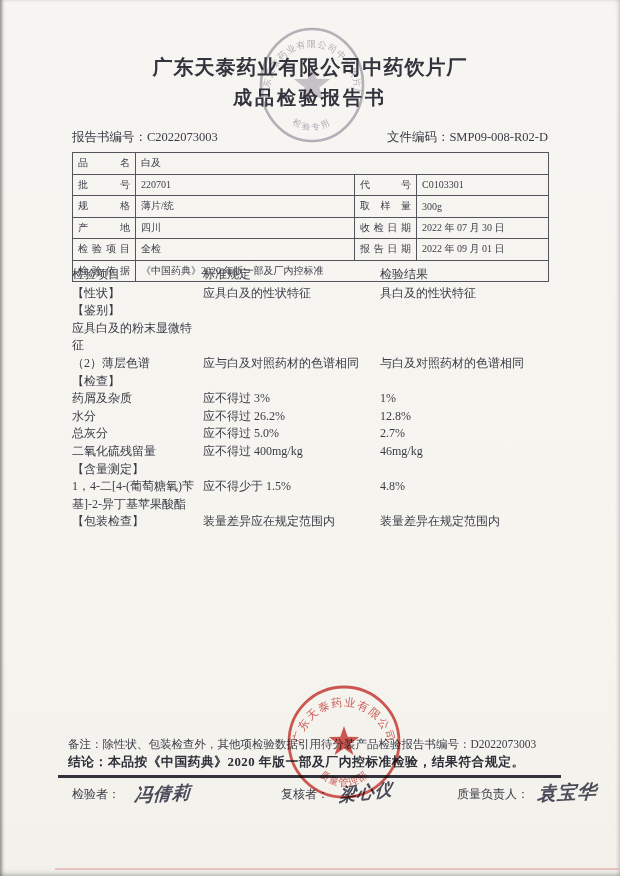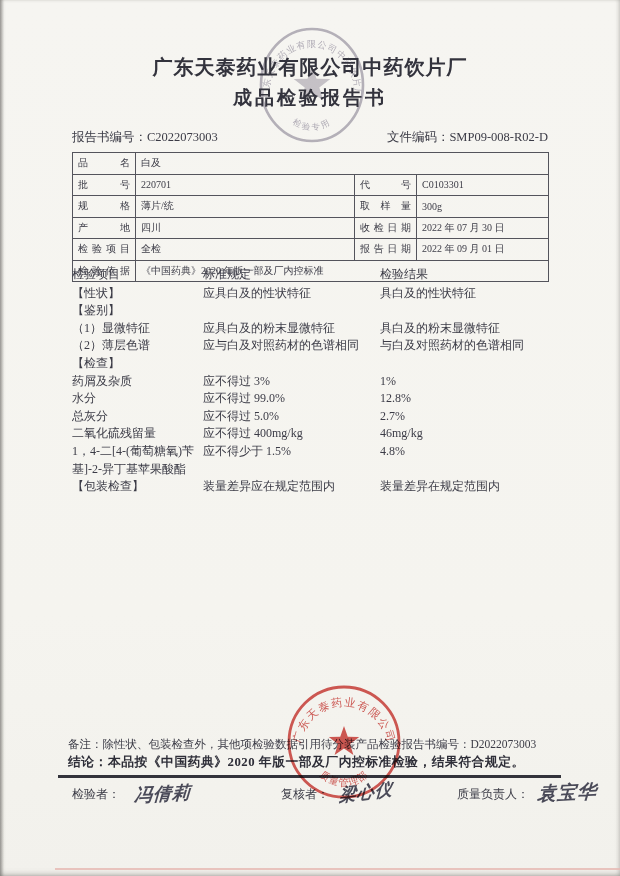--- a/index.html
+++ b/index.html
@@ -128,53 +128,56 @@
         <span class="item">【性状】</span>
         <span>应具白及的性状特征</span>
         <span>具白及的性状特征</span>
       </div>
     <div class="rrow">
         <span class="item">【鉴别】</span>
         <span></span>
         <span></span>
       </div>
     <div class="rrow">
-        <span class="item">（1）显微特征</span>
         <span>应具白及的粉末显微特征</span>
-        <span>具白及的粉末显微特征</span>
       </div>
     <div class="rrow">
         <span class="item">（2）薄层色谱</span>
         <span>应与白及对照药材的色谱相同</span>
         <span>与白及对照药材的色谱相同</span>
       </div>
     <div class="rrow">
         <span class="item">【检查】</span>
         <span></span>
         <span></span>
       </div>
     <div class="rrow">
         <span class="item">药屑及杂质</span>
         <span>应不得过 3%</span>
         <span>1%</span>
       </div>
     <div class="rrow">
         <span class="item">水分</span>
-        <span>应不得过 99.0%</span>
+        <span>应不得过 26.2%</span>
         <span>12.8%</span>
       </div>
     <div class="rrow">
         <span class="item">总灰分</span>
         <span>应不得过 5.0%</span>
         <span>2.7%</span>
       </div>
     <div class="rrow">
         <span class="item">二氧化硫残留量</span>
         <span>应不得过 400mg/kg</span>
         <span>46mg/kg</span>
+      </div>
+    <div class="rrow">
+        <span class="item">【含量测定】</span>
+        <span></span>
+        <span></span>
       </div>
     <div class="rrow">
         <span class="item">1，4-二[4-(葡萄糖氧)苄基]-2-异丁基苹果酸酯</span>
         <span>应不得少于 1.5%</span>
         <span>4.8%</span>
       </div>
     <div class="rrow gap">
         <span class="item">【包装检查】</span>
         <span>装量差异应在规定范围内</span>
         <span>装量差异在规定范围内</span>

